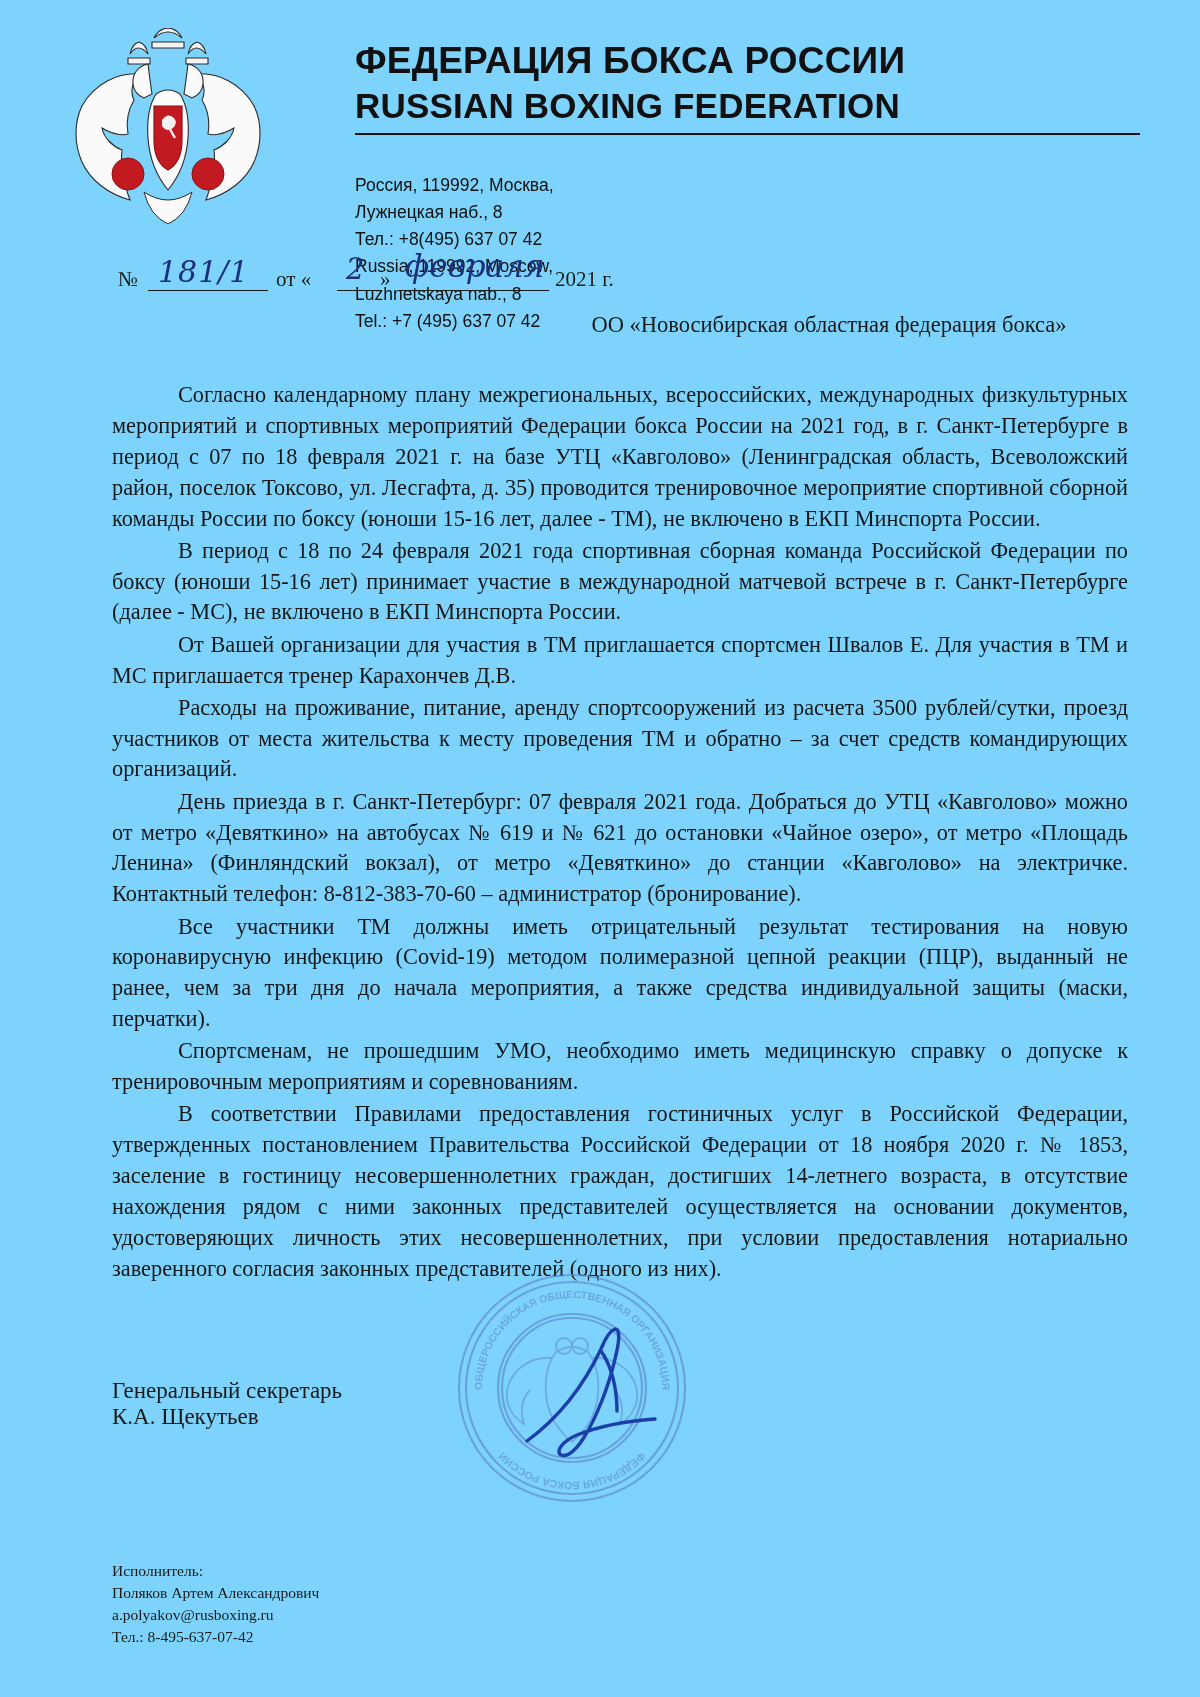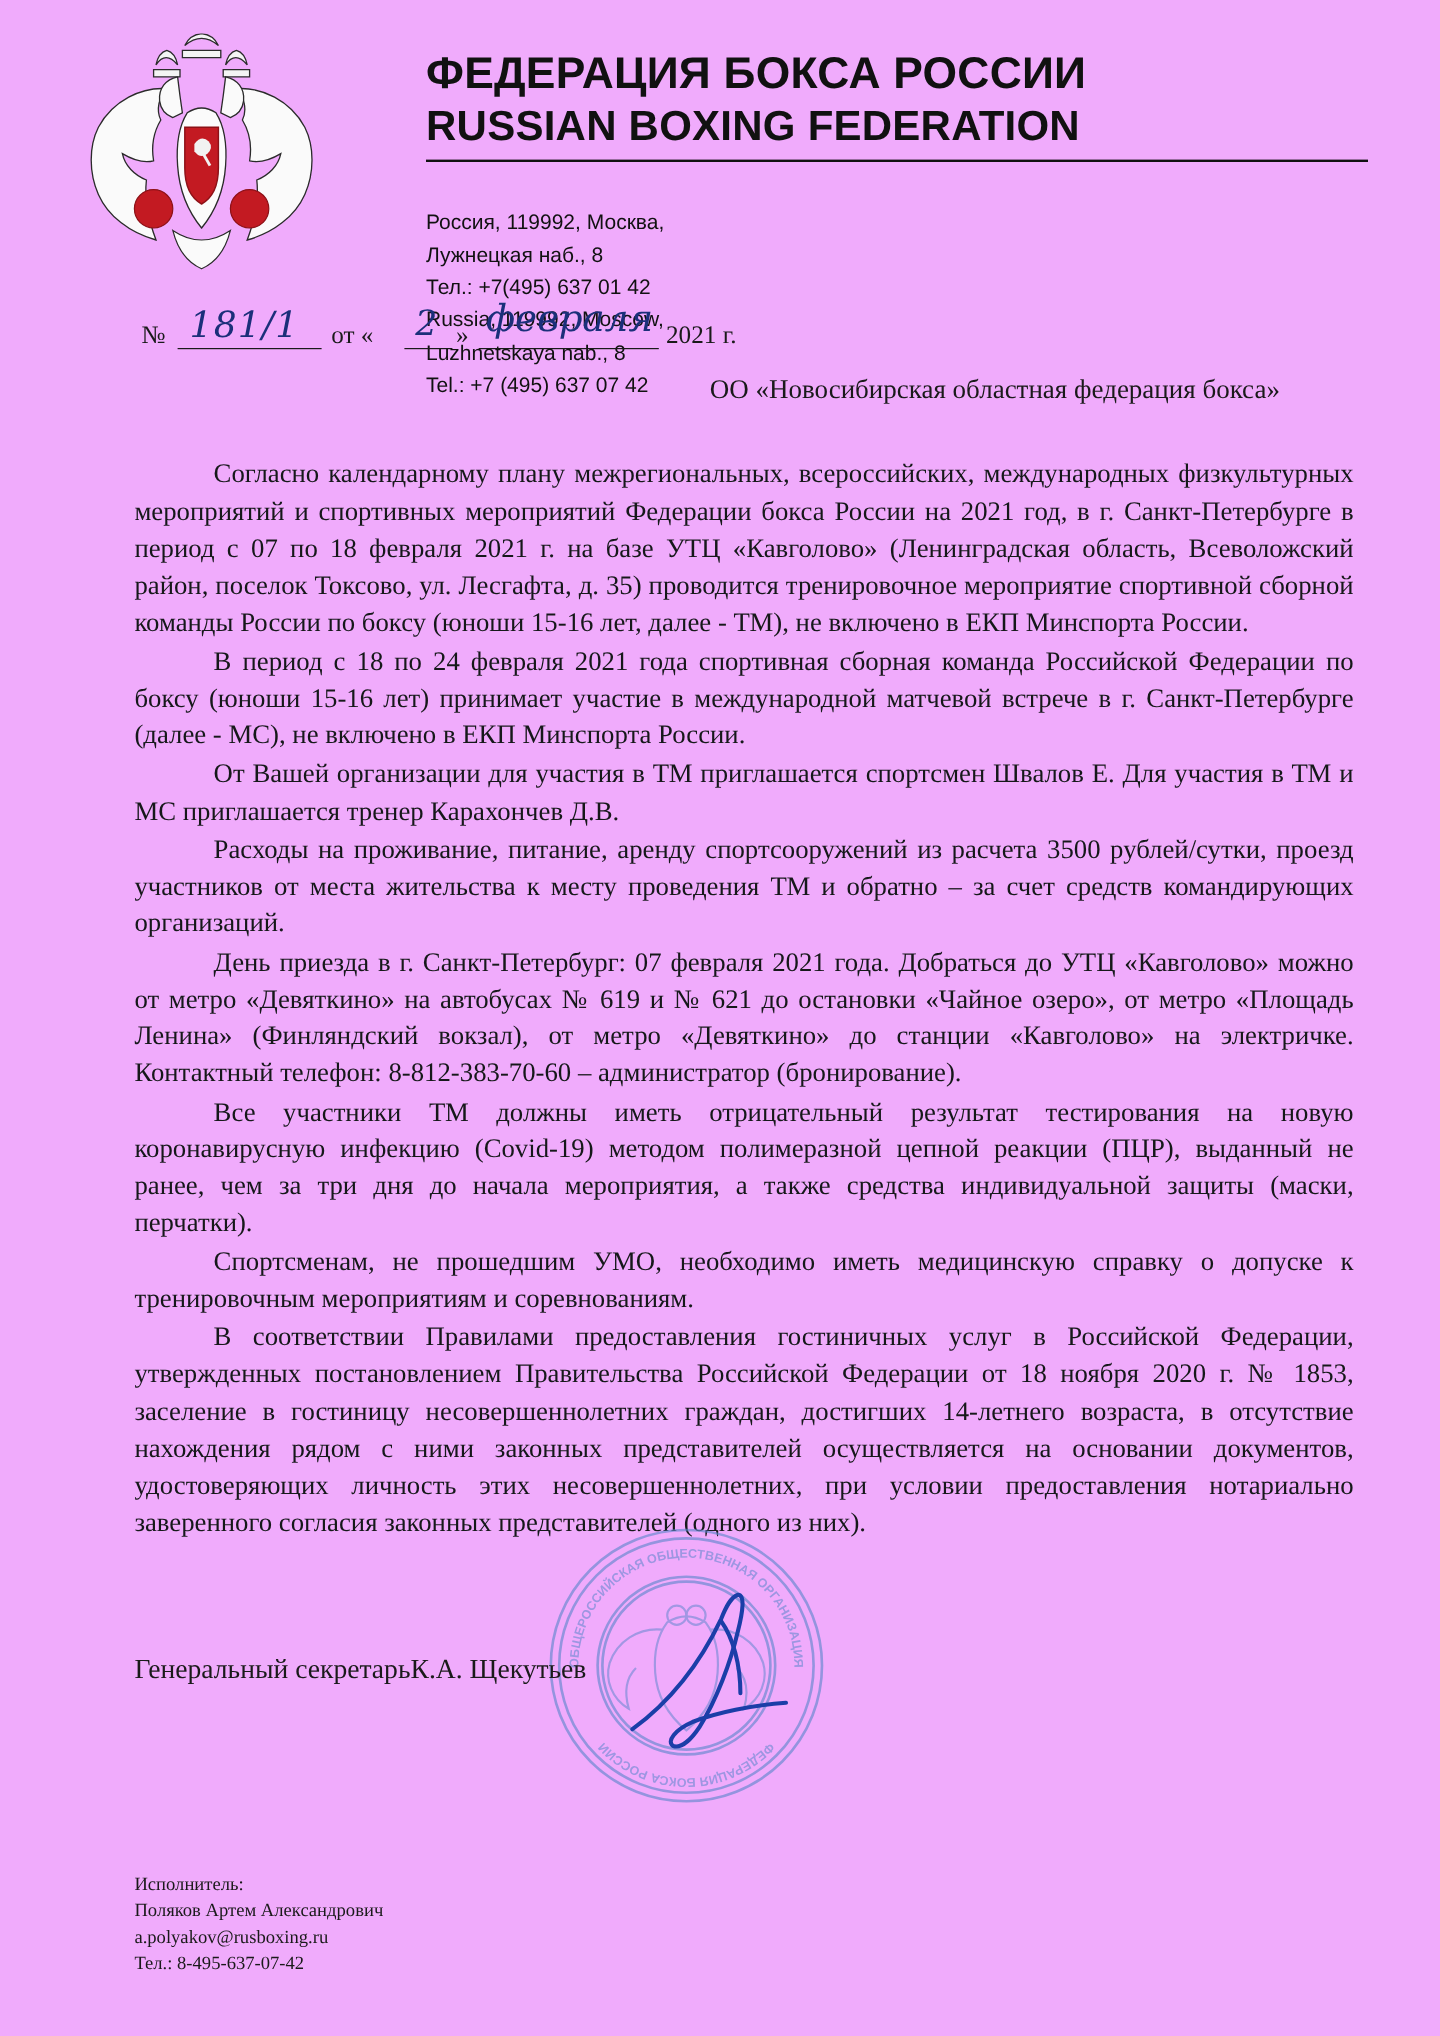--- a/index.html
+++ b/index.html
@@ -11,21 +11,21 @@
     width: 1200px;
     height: 1697px;
     position: relative;
     font-family: "Liberation Serif", serif;
     color: #1a1a1a;
     overflow: hidden;
   }
   .page {
     position: absolute;
     inset: 0;
-    background: #f0abfc;
+    background: #7dd3fc;
     text-decoration: underline;
   }
 
   
   .letterhead {
     position: absolute;
     top: 22px;
     left: 60px;
     right: 60px;
     height: 210px;
@@ -142,20 +142,21 @@
 
   
   .sign-row {
     position: absolute;
     left: 112px;
     right: 72px;
     top: 1378px;
     display: flex;
     justify-content: flex-start;
     font-size: 23px;
+    flex-direction: column;
   }
   .sign-name { margin-right: 10px; }
 
   
   .stamp {
     position: absolute;
     left: 452px;
     top: 1268px;
     width: 240px;
     height: 240px;
@@ -234,21 +235,21 @@
     <div class="org-titles">
       <div class="org-ru">ФЕДЕРАЦИЯ БОКСА РОССИИ</div>
       <div class="org-en">RUSSIAN BOXING FEDERATION</div>
       <div class="rule"></div>
     </div>
 
     <div class="addr-wrap">
       <div class="addr-col left">
         <div>Россия, 119992, Москва,</div>
         <div>Лужнецкая наб., 8</div>
-        <div>Тел.: +7(495) 637 01 42</div>
+        <div>Тел.: +8(495) 637 07 42</div>
       </div>
       <div class="addr-col right">
         <div>Russia, 119992, Moscow,</div>
         <div>Luzhnetskaya nab., 8</div>
         <div>Tel.: +7 (495) 637 07 42</div>
       </div>
     </div>
   </div>
 
   <div class="numline">

